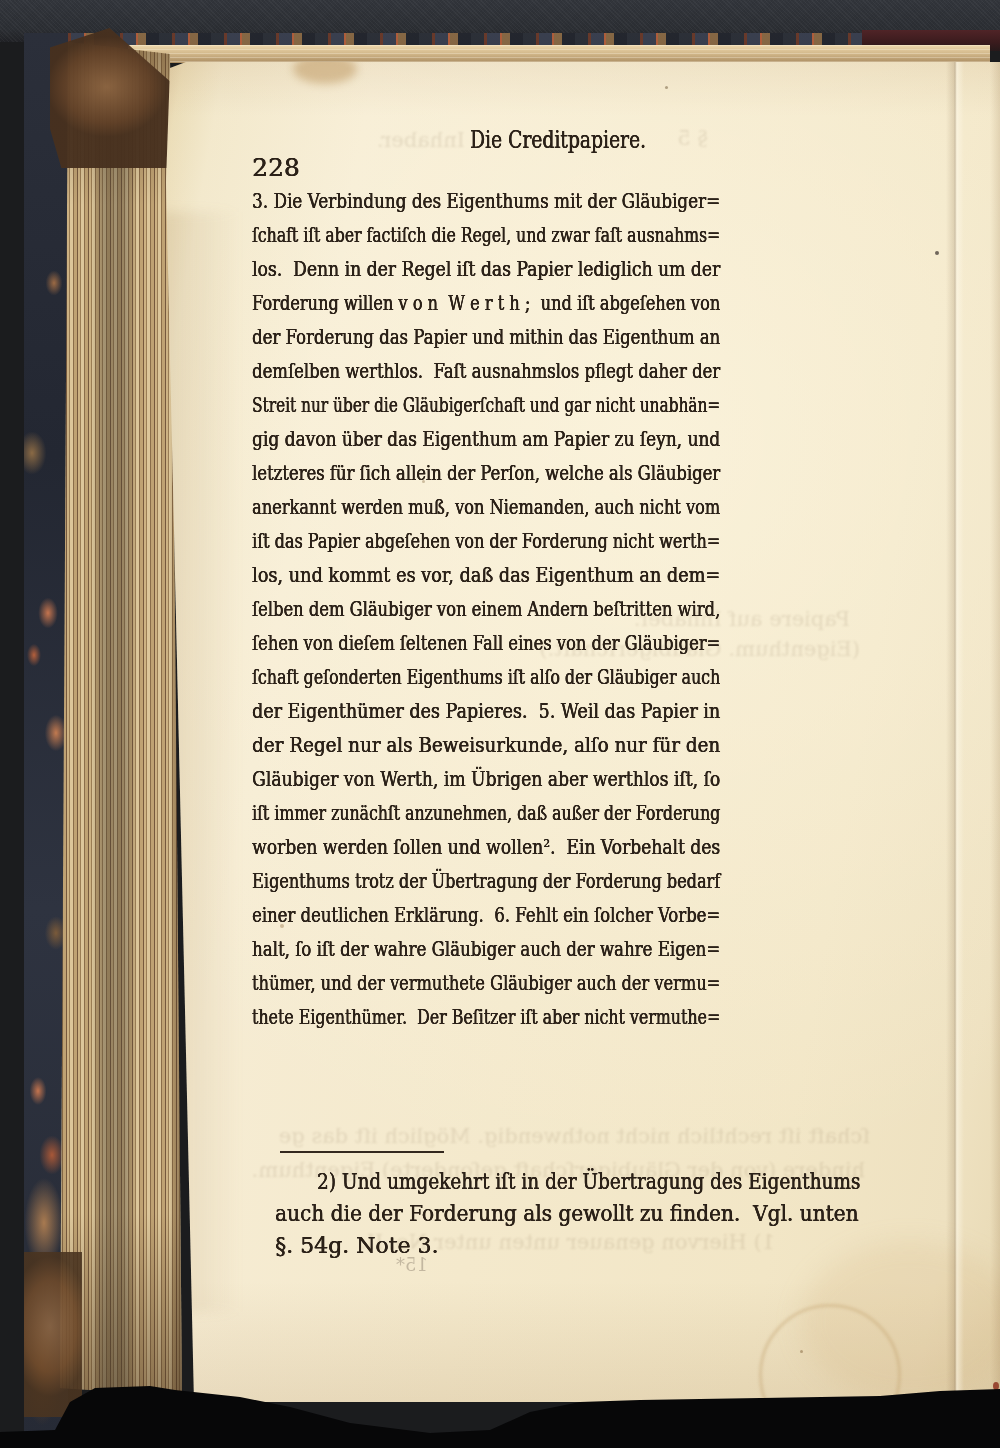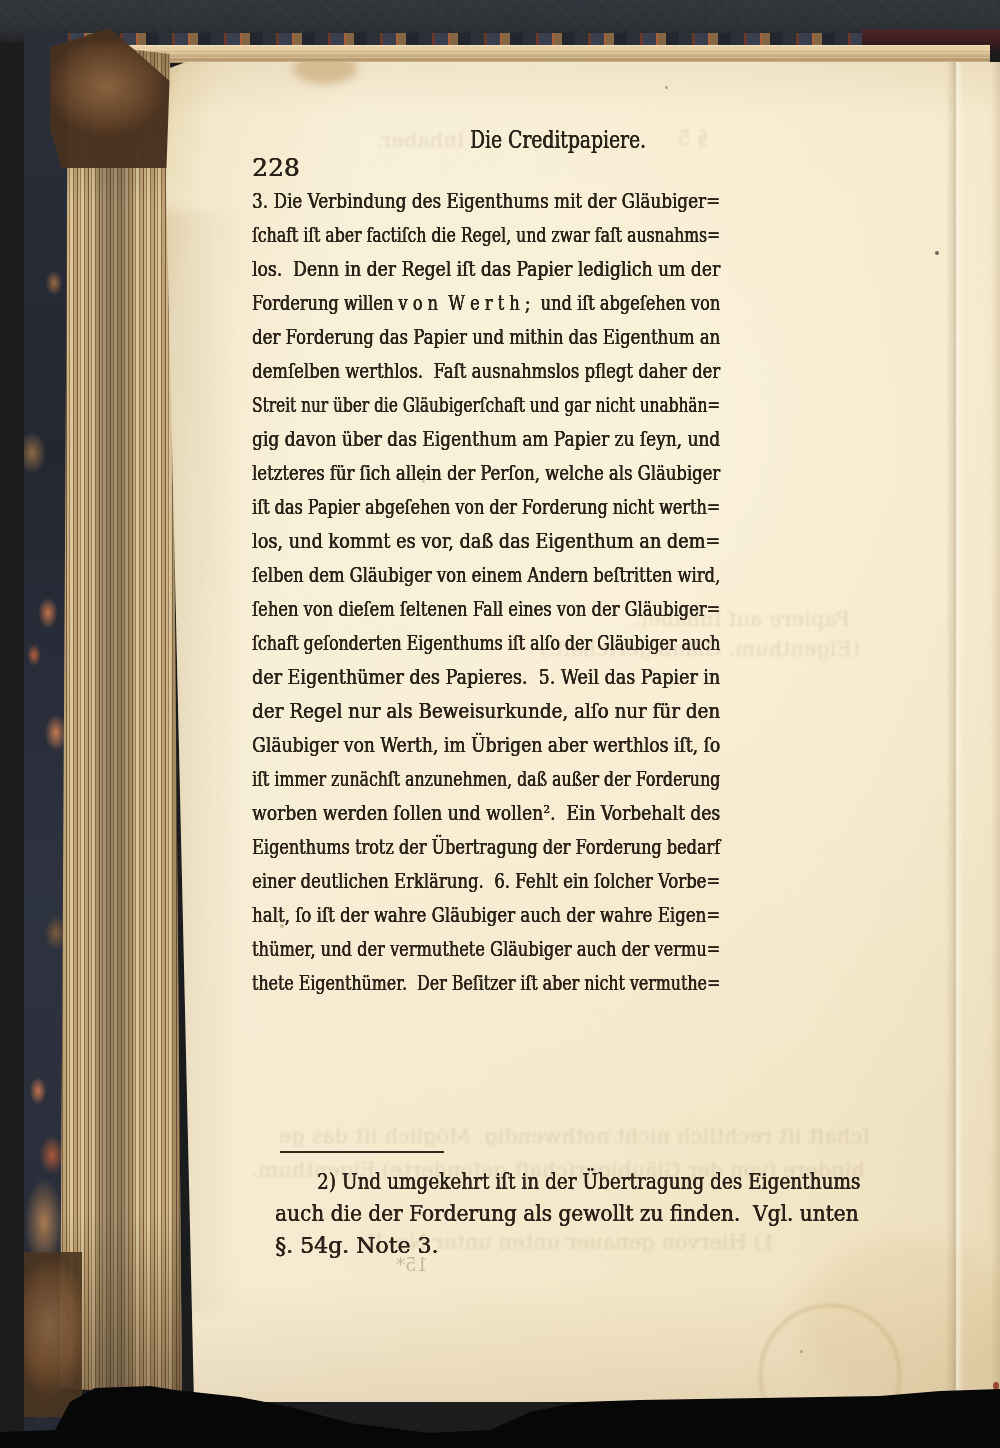--- a/index.html
+++ b/index.html
@@ -143,20 +143,21 @@
     <div class="body-block">
       <div class="line fit"><span class="ft ink" style="transform: scaleX(0.84095);">3. Die Verbindung des Eigenthums mit der Gläubiger=</span></div>
       <div class="line fit"><span class="ft ink" style="transform: scaleX(0.784165);">ſchaft iſt aber factiſch die Regel, und zwar faſt ausnahms=</span></div>
       <div class="line fit"><span class="ft ink" style="transform: scaleX(0.858842);">los.  Denn in der Regel iſt das Papier lediglich um der</span></div>
       <div class="line fit"><span class="ft ink" style="transform: scaleX(0.80917);">Forderung willen v o n  W e r t h ;  und iſt abgeſehen von</span></div>
       <div class="line fit"><span class="ft ink" style="transform: scaleX(0.824964);">der Forderung das Papier und mithin das Eigenthum an</span></div>
       <div class="line fit"><span class="ft ink" style="transform: scaleX(0.823704);">demſelben werthlos.  Faſt ausnahmslos pflegt daher der</span></div>
       <div class="line fit"><span class="ft ink" style="transform: scaleX(0.766859);">Streit nur über die Gläubigerſchaft und gar nicht unabhän=</span></div>
       <div class="line fit"><span class="ft ink" style="transform: scaleX(0.849248);">gig davon über das Eigenthum am Papier zu ſeyn, und</span></div>
       <div class="line fit"><span class="ft ink" style="transform: scaleX(0.821279);">letzteres für ſich allein der Perſon, welche als Gläubiger</span></div>
+      <div class="line fit"><span class="ft ink" style="transform: scaleX(0.809478);">anerkannt werden muß, von Niemanden, auch nicht vom</span></div>
       <div class="line fit"><span class="ft ink" style="transform: scaleX(0.801442);">iſt das Papier abgeſehen von der Forderung nicht werth=</span></div>
       <div class="line fit"><span class="ft ink" style="transform: scaleX(0.883877);">los, und kommt es vor, daß das Eigenthum an dem=</span></div>
       <div class="line fit"><span class="ft ink" style="transform: scaleX(0.816389);">ſelben dem Gläubiger von einem Andern beſtritten wird,</span></div>
       <div class="line fit"><span class="ft ink" style="transform: scaleX(0.814925);">ſehen von dieſem ſeltenen Fall eines von der Gläubiger=</span></div>
       <div class="line fit"><span class="ft ink" style="transform: scaleX(0.790695);">ſchaft geſonderten Eigenthums iſt alſo der Gläubiger auch</span></div>
       <div class="line fit"><span class="ft ink" style="transform: scaleX(0.875839);">der Eigenthümer des Papieres.  5. Weil das Papier in</span></div>
       <div class="line fit"><span class="ft ink" style="transform: scaleX(0.916461);">der Regel nur als Beweisurkunde, alſo nur für den</span></div>
       <div class="line fit"><span class="ft ink" style="transform: scaleX(0.857967);">Gläubiger von Werth, im Übrigen aber werthlos iſt, ſo</span></div>
       <div class="line fit"><span class="ft ink" style="transform: scaleX(0.787248);">iſt immer zunächſt anzunehmen, daß außer der Forderung</span></div>
       <div class="line fit"><span class="ft ink" style="transform: scaleX(0.856532);">worben werden ſollen und wollen².  Ein Vorbehalt des</span></div>

